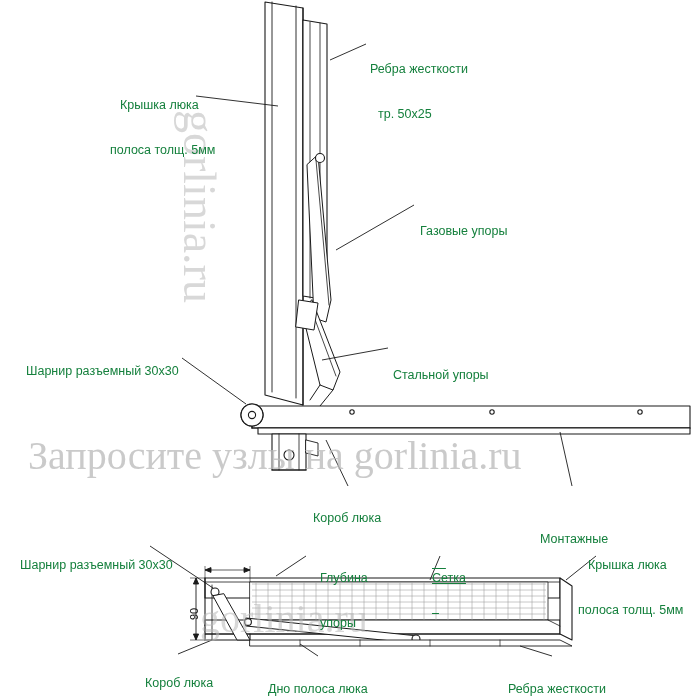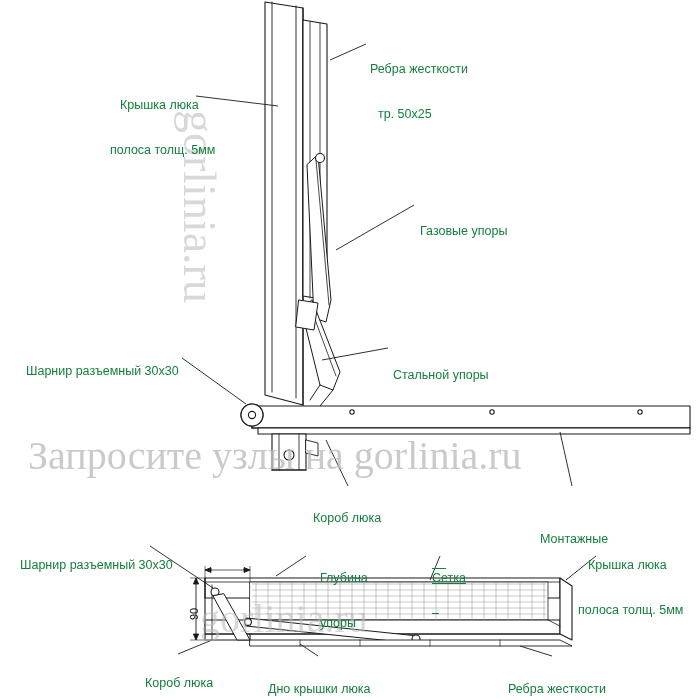--- a/index.html
+++ b/index.html
@@ -256,21 +256,21 @@
     <div style="margin-left:10px">Крышка люка</div>
     <div>полоса толщ. 5мм</div>
   </div>
 
   <div class="lbl" style="left:145px;top:646px;">
     <div>Короб люка</div>
     
   </div>
 
   <div class="lbl" style="left:268px;top:652px;">
-    <div>Дно крышки люка</div>
+    <div>Дно полоса люка</div>
     
   </div>
 
   <div class="lbl" style="left:508px;top:652px;">
     <div>Ребра жесткости</div>
     
   </div>
 
   <div class="dim-v" style="left:188px;top:620px;">90</div>
 

